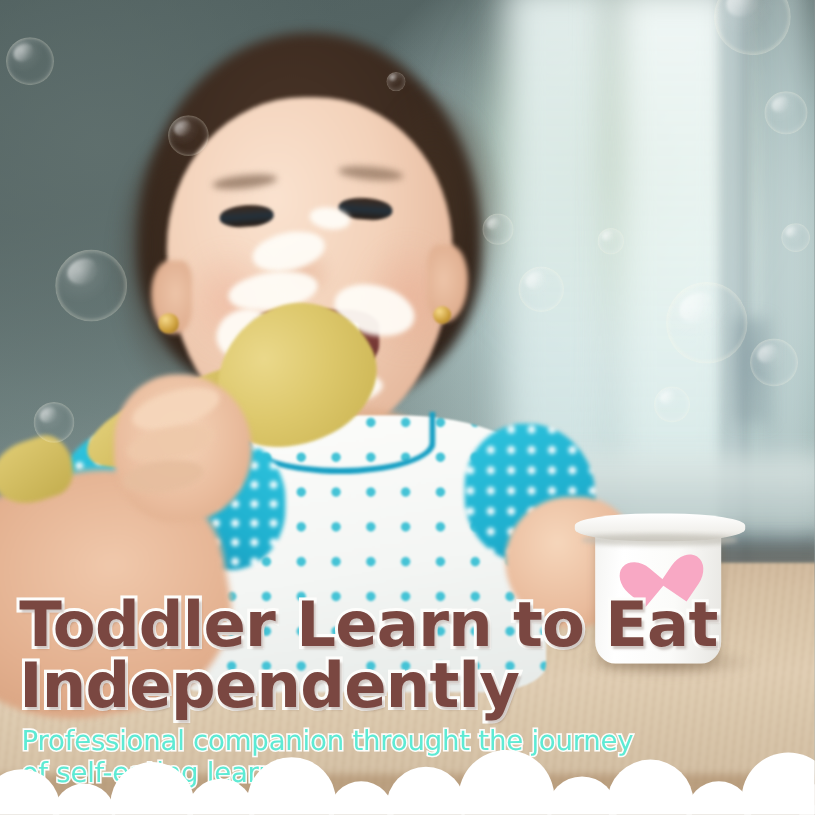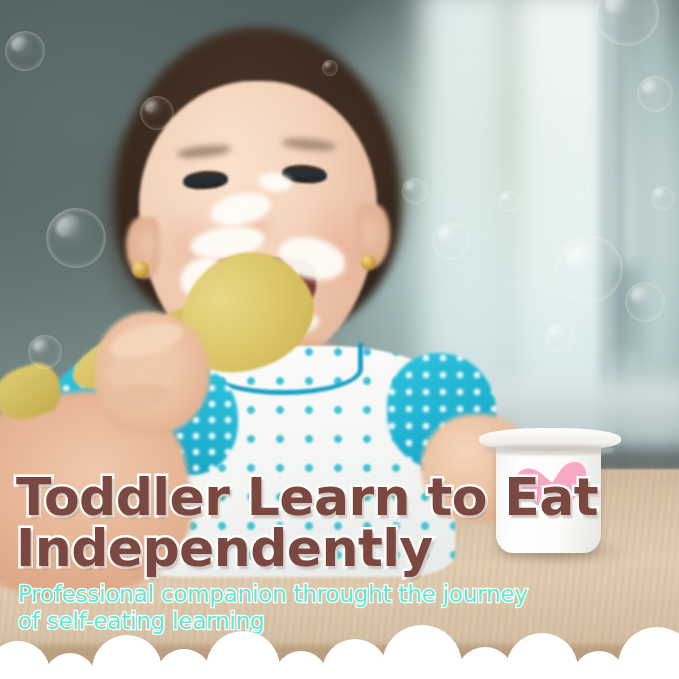--- a/index.html
+++ b/index.html
@@ -365,21 +365,21 @@
     border-radius: 50%;
     background: linear-gradient(140deg, rgba(255,255,255,0.62), rgba(255,255,255,0.04) 72%);
     transform: rotate(-22deg);
     filter: blur(1.4px);
   }
 
   
   .text-block {
     position: absolute;
     left: 16px;
-    bottom: 44px;
+    bottom: 20px;
     width: 640px;
     z-index: 40;
   }
   .headline {
     margin: 0;
     font-family: "DejaVu Sans", sans-serif;
     font-weight: 700;
     font-size: 52px;
     line-height: 0.98;
     letter-spacing: -0.6px;

